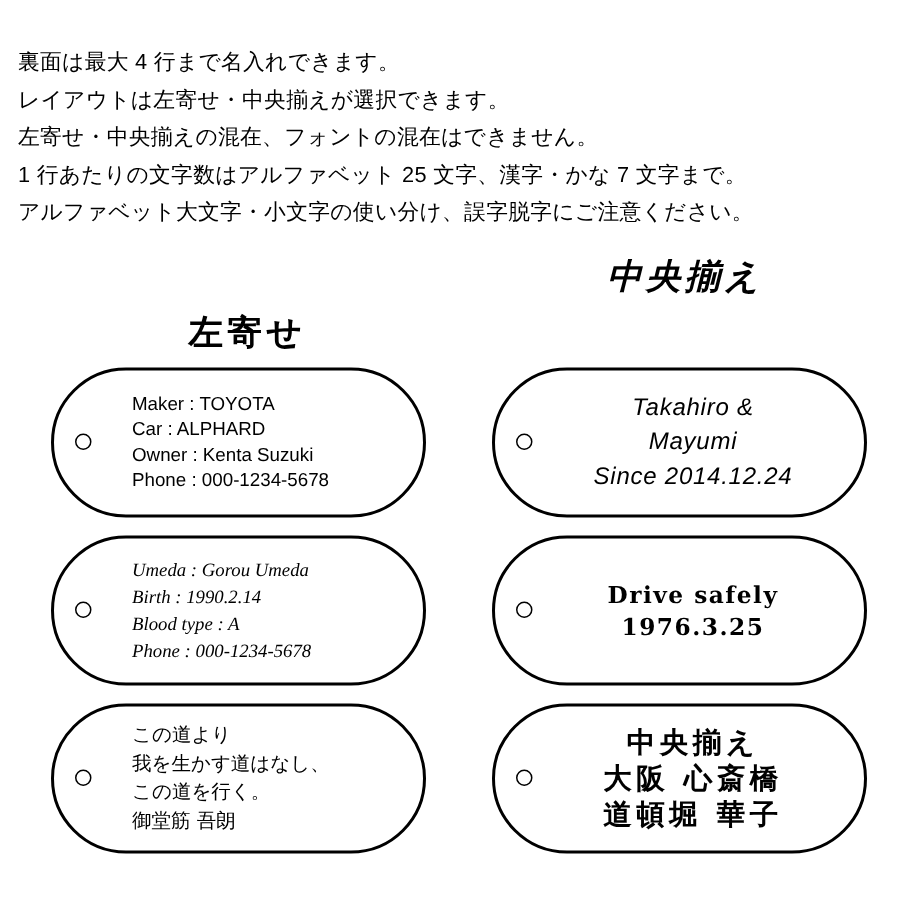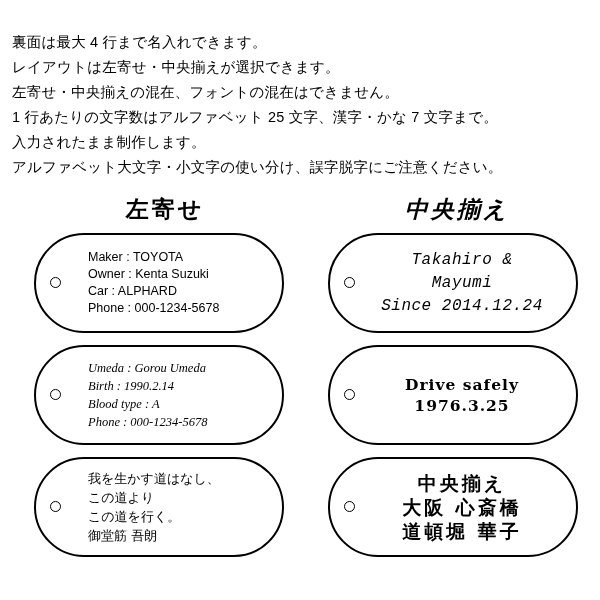--- a/index.html
+++ b/index.html
@@ -33,21 +33,21 @@
     display: flex;
     margin-top: 14px;
   }
   .heading {
     width: 50%;
     text-align: center;
     font-size: 23px;
     font-weight: bold;
     letter-spacing: 3px;
   }
-  .heading.left-col { padding-left: 10px; }
+  .heading.left-col { padding-left: 10px; margin-top: 37px; }
   .heading.right-col { padding-left: 6px; font-style: italic; }
 
   .tags-grid {
     display: flex;
     margin-top: 8px;
   }
   .col {
     width: 50%;
     display: flex;
     flex-direction: column;
@@ -95,21 +95,21 @@
     font-size: 12.5px;
     line-height: 17px;
   }
   .style-script .lines {
     font-family: "Liberation Serif", "DejaVu Serif", serif;
     font-style: italic;
     font-size: 12.5px;
     line-height: 18px;
   }
   .style-script-big .lines {
-    font-family: Liberation Mono, monospace;
+    font-family: Liberation Sans, sans-serif;
     font-style: italic;
     font-size: 16px;
     line-height: 23px;
     letter-spacing: 0.5px;
   }
   .style-jp-hand .lines {
     font-family: "DejaVu Serif", serif;
     font-size: 13px;
     line-height: 19px;
   }
@@ -131,58 +131,57 @@
 </head>
 <body>
 
 <div class="page">
 
   <div class="notes">
     <div>裏面は最大 4 行まで名入れできます。</div>
     <div>レイアウトは左寄せ・中央揃えが選択できます。</div>
     <div>左寄せ・中央揃えの混在、フォントの混在はできません。</div>
     <div>1 行あたりの文字数はアルファベット 25 文字、漢字・かな 7 文字まで。</div>
-    <div>入力されたまま制作します。</div>
     <div>アルファベット大文字・小文字の使い分け、誤字脱字にご注意ください。</div>
   </div>
 
   <div class="headings">
     <div class="heading left-col">左寄せ</div>
     <div class="heading right-col">中央揃え</div>
   </div>
 
   <div class="tags-grid">
 
     <div class="col">
 
       <div class="tag align-left style-sans">
         <span class="hole"></span>
         <div class="lines">
           <div>Maker : TOYOTA</div>
+          <div>Car : ALPHARD</div>
           <div>Owner : Kenta Suzuki</div>
-          <div>Car : ALPHARD</div>
           <div>Phone : 000-1234-5678</div>
         </div>
       </div>
 
       <div class="tag align-left style-script">
         <span class="hole"></span>
         <div class="lines">
           <div>Umeda : Gorou Umeda</div>
           <div>Birth : 1990.2.14</div>
           <div>Blood type : A</div>
           <div>Phone : 000-1234-5678</div>
         </div>
       </div>
 
       <div class="tag align-left style-jp-hand">
         <span class="hole"></span>
         <div class="lines">
+          <div>この道より</div>
           <div>我を生かす道はなし、</div>
-          <div>この道より</div>
           <div>この道を行く。</div>
           <div>御堂筋 吾朗</div>
         </div>
       </div>
 
     </div>
 
     <div class="col">
 
       <div class="tag align-center style-script-big">

